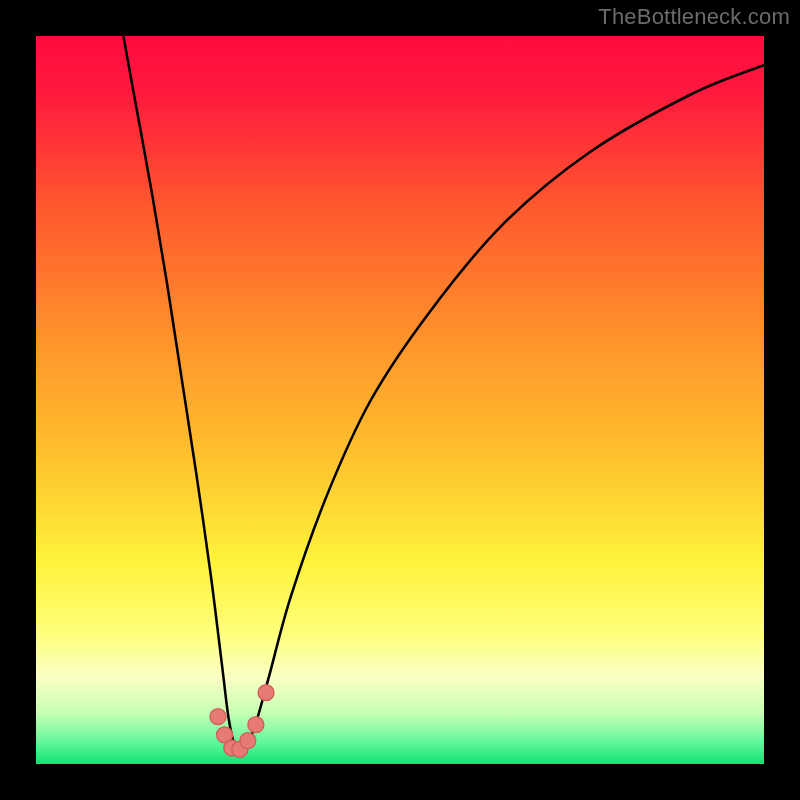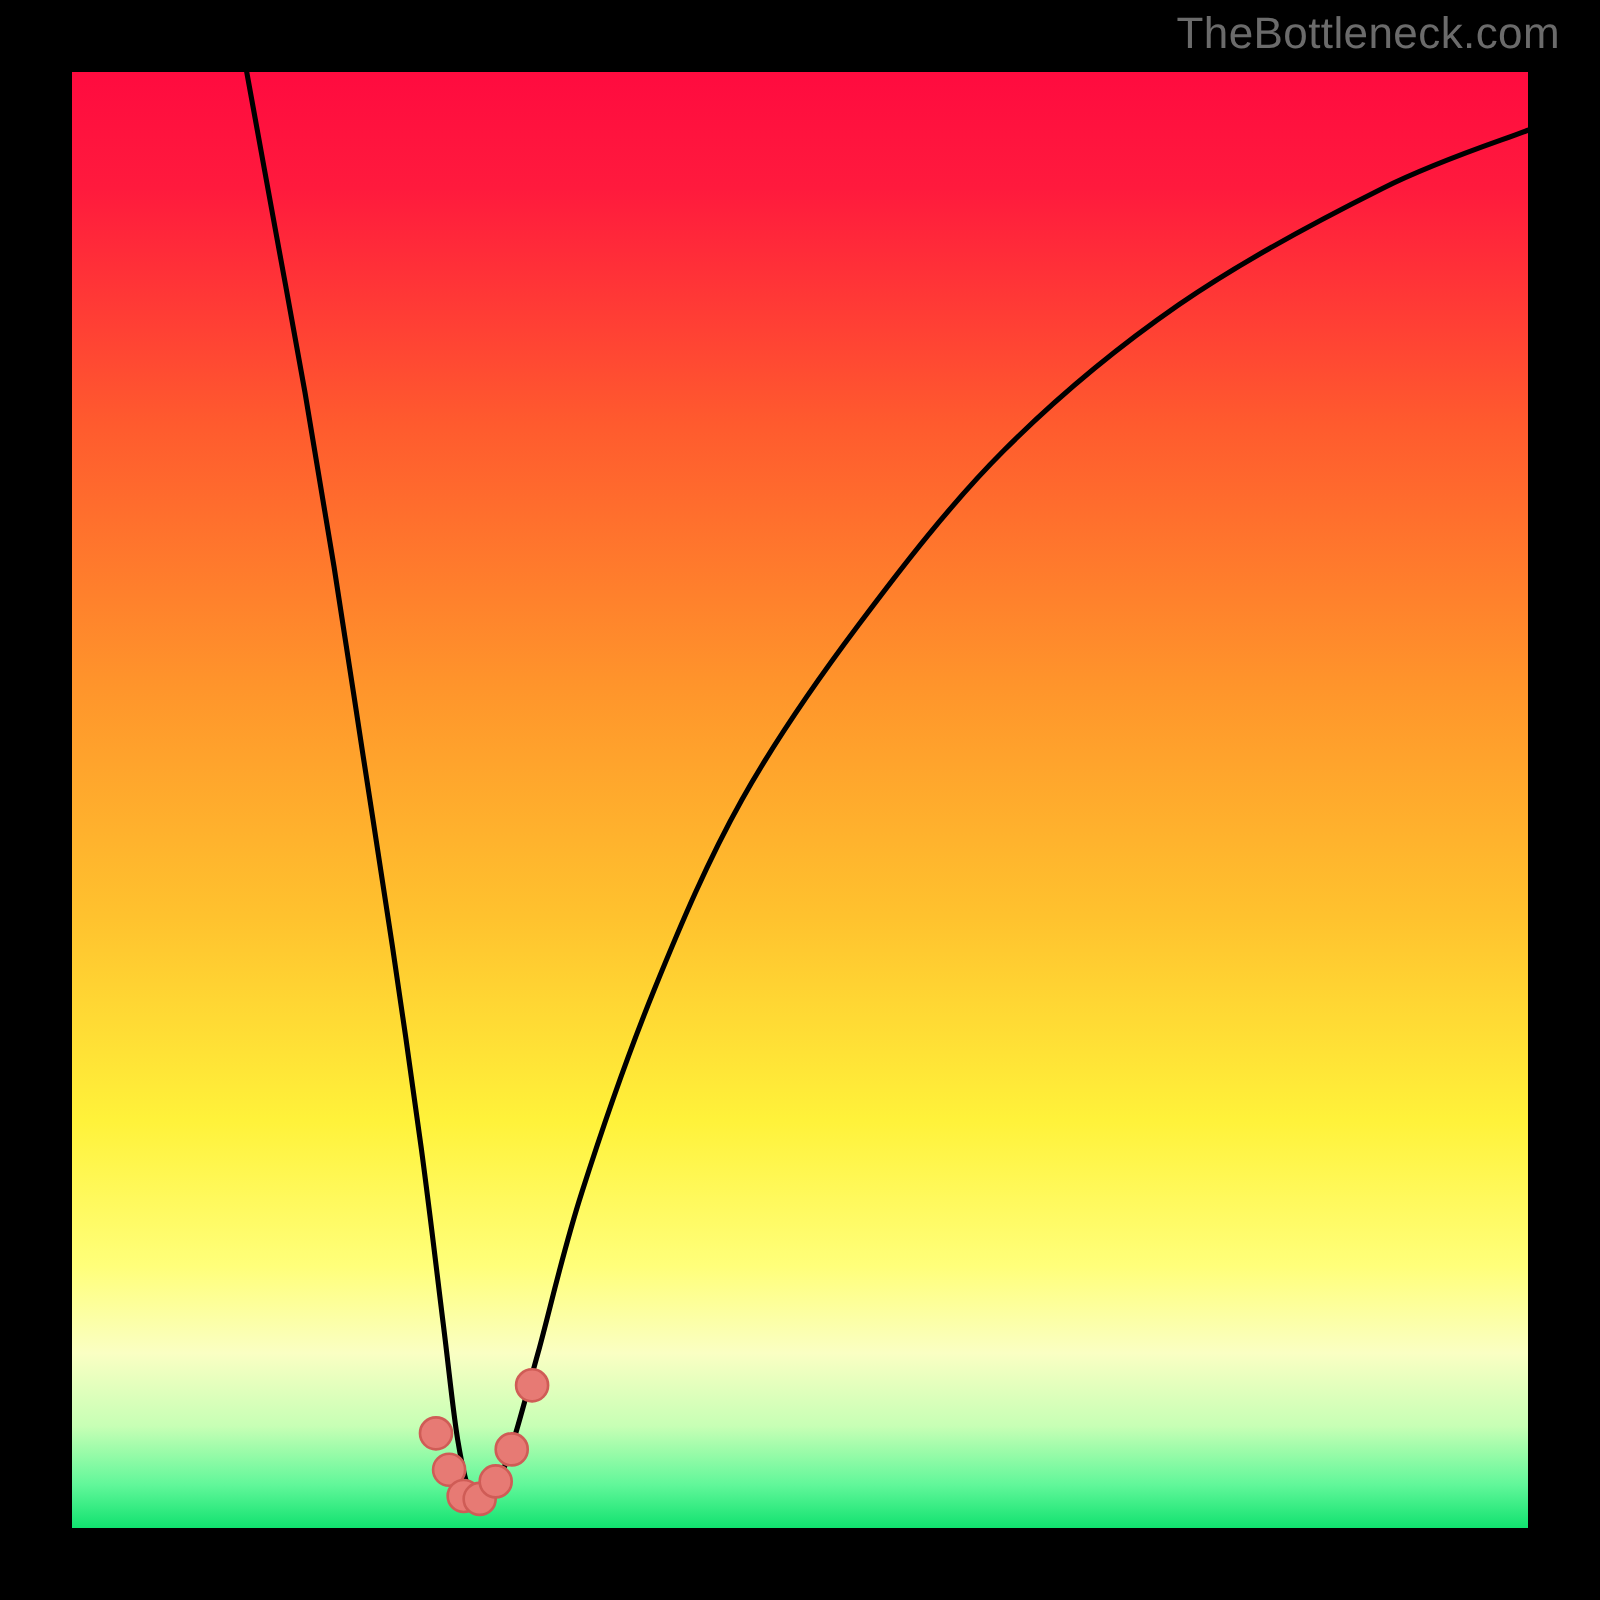--- a/index.html
+++ b/index.html
@@ -26,21 +26,21 @@
     box-sizing: border-box;
     overflow: hidden;
   }
   .grad {
     position: absolute;
     inset: 0;
   }
   .watermark {
     position: absolute;
     top: 4px;
-    right: 20px;
+    right: 10px;
     color: #6b6b6b;
     font-size: 22px;
     letter-spacing: 0.2px;
   }
   svg.curve {
     position: absolute;
     inset: 0;
   }
 </style>
 </head>

